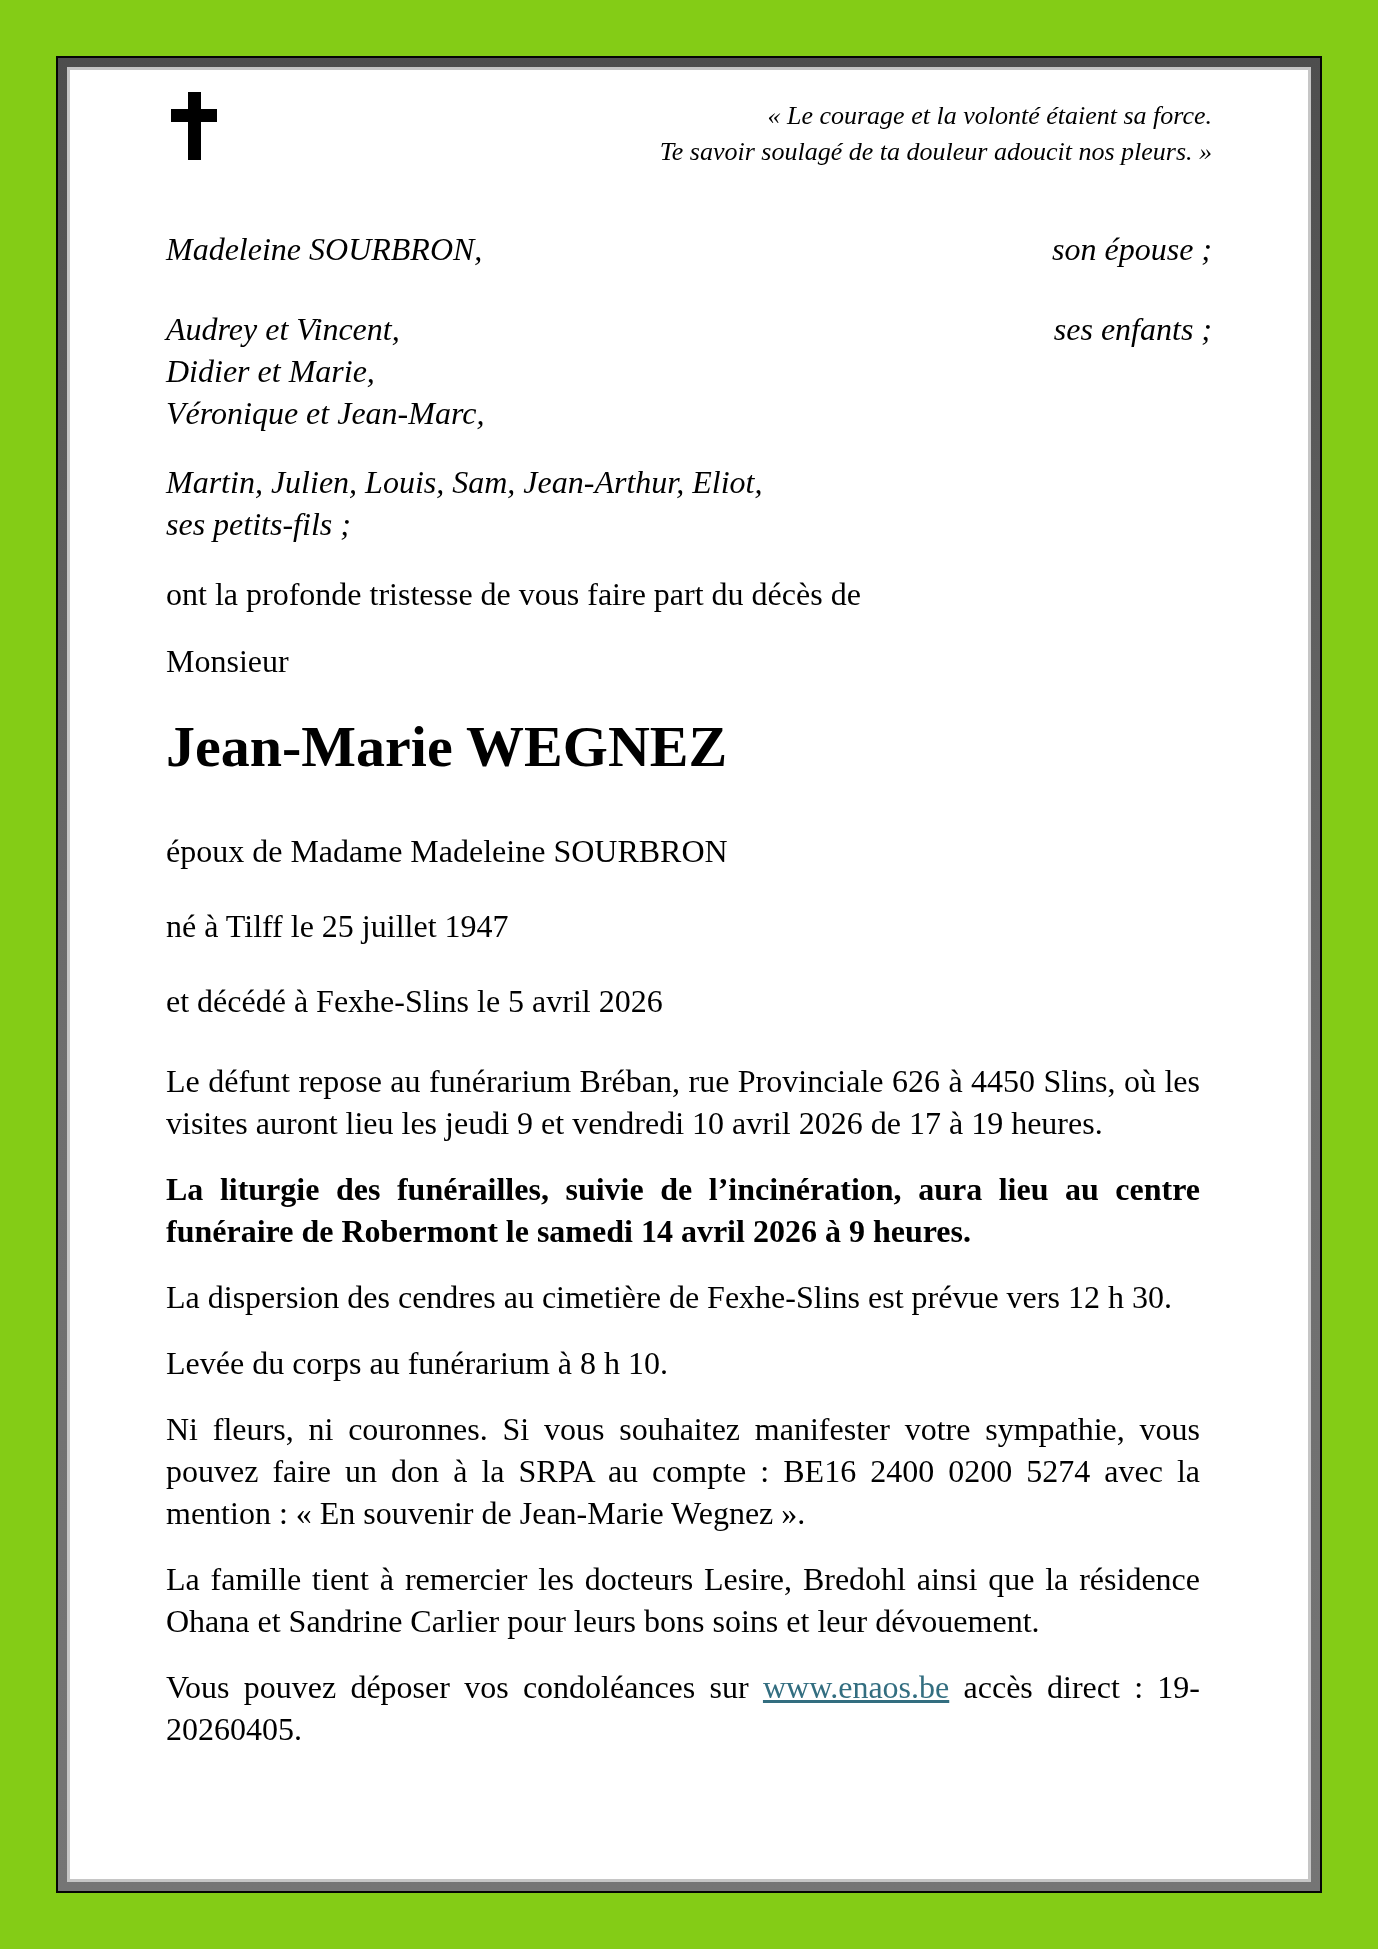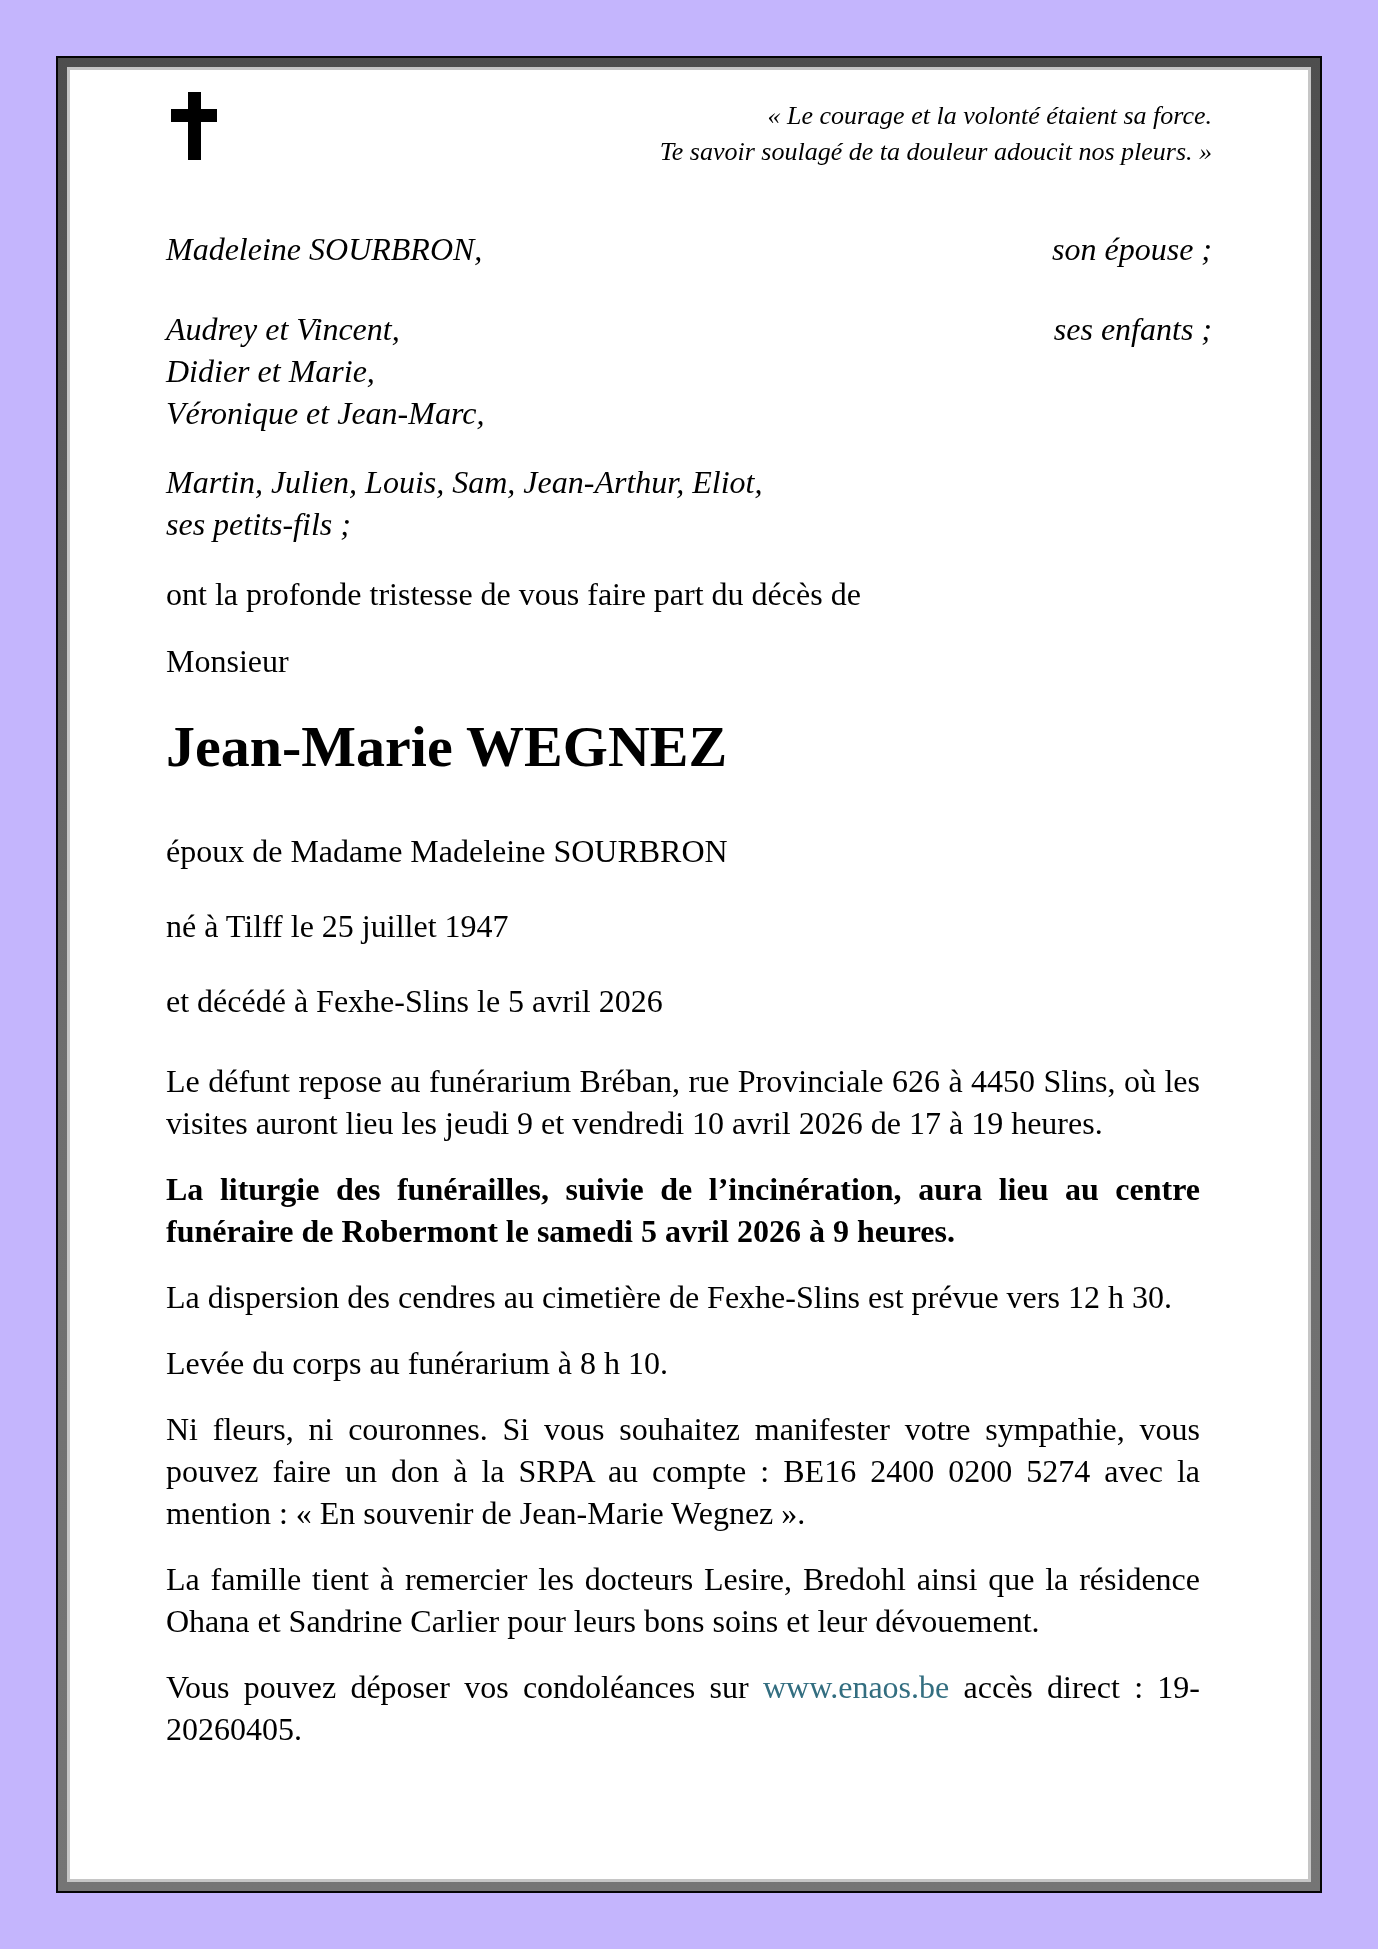--- a/index.html
+++ b/index.html
@@ -6,21 +6,21 @@
   body {
     font-family: "Liberation Serif", "DejaVu Serif", serif;
     color: #000000;
     -webkit-font-smoothing: antialiased;
   }
   .page {
     width: 1378px;
     height: 1949px;
     box-sizing: border-box;
     padding: 56px;
-    background: #c4b5fd;
+    background: #84cc16;
   }
   
   .sheet {
     width: 100%;
     height: 100%;
     box-sizing: border-box;
     border: 2px solid #050505;
   }
   .frame-mid {
     width: 100%;
@@ -103,20 +103,21 @@
     text-align: left;
     margin: 32px 0 50px 0;
   }
   p.para {
     margin: 0 12px 24px 0;
     text-align: justify;
   }
   .bold { font-weight: bold; }
   .link {
     color: #336e80;
+    text-decoration: underline;
     cursor: pointer;
   }
 </style>
 </head>
 <body>
 
 <div class="page">
   <div class="sheet">
     <div class="frame-mid">
       <div class="frame-inner">
@@ -164,21 +165,21 @@
           <div class="title">Jean-Marie WEGNEZ</div>
 
           <div class="center mb33">époux de Madame Madeleine SOURBRON</div>
 
           <div class="center mb33">né à Tilff le 25 juillet 1947</div>
 
           <div class="center mb38">et décédé à Fexhe-Slins le 5 avril 2026</div>
 
           <p class="para mb24">Le défunt repose au funérarium Bréban, rue Provinciale 626 à 4450 Slins, où les visites auront lieu les jeudi 9 et vendredi 10 avril 2026 de 17 à 19&nbsp;heures.</p>
 
-          <p class="para bold mb26">La liturgie des funérailles, suivie de l’incinération, aura lieu au centre funéraire de Robermont le samedi 5 avril 2026 à 9 heures.</p>
+          <p class="para bold mb26">La liturgie des funérailles, suivie de l’incinération, aura lieu au centre funéraire de Robermont le samedi 14 avril 2026 à 9 heures.</p>
 
           <p class="para mb23">La dispersion des cendres au cimetière de Fexhe-Slins est prévue vers 12&nbsp;h&nbsp;30.</p>
 
           <div class="center mb24">Levée du corps au funérarium à 8&nbsp;h&nbsp;10.</div>
 
           <p class="para mb24">Ni fleurs, ni couronnes. Si vous souhaitez manifester votre sympathie, vous pouvez faire un don à la SRPA au compte&nbsp;: BE16&nbsp;2400&nbsp;0200&nbsp;5274 avec la mention&nbsp;: «&nbsp;En souvenir de Jean-Marie Wegnez&nbsp;».</p>
 
           <p class="para mb26">La famille tient à remercier les docteurs Lesire, Bredohl ainsi que la résidence Ohana et Sandrine Carlier pour leurs bons soins et leur dévouement.</p>
 
           <p class="para"><span>Vous pouvez déposer vos condoléances sur</span> <a class="link">www.enaos.be</a> <span>accès direct&nbsp;: 19-20260405.</span></p>

